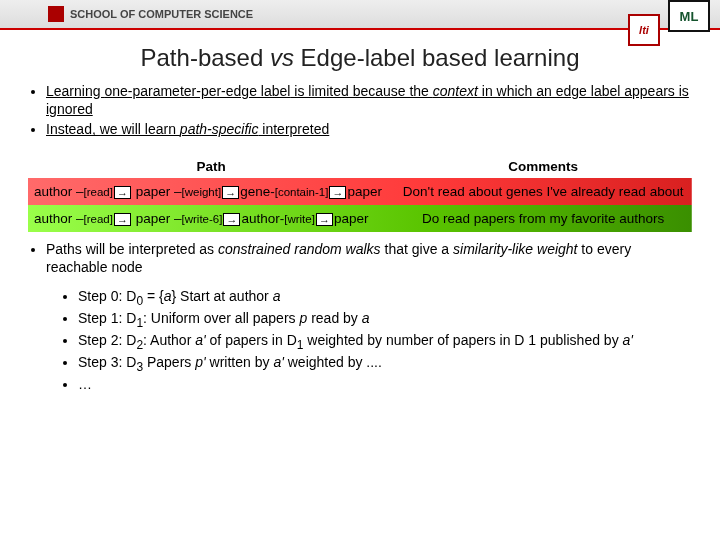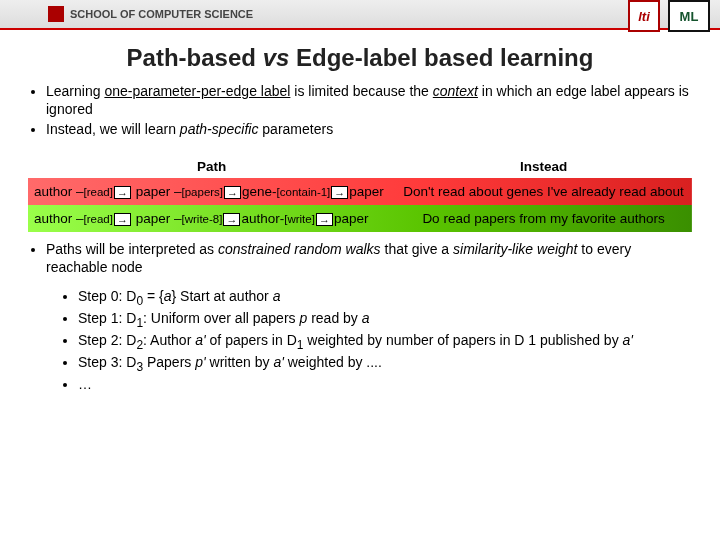--- a/index.html
+++ b/index.html
@@ -46,58 +46,59 @@
     height: 16px;
     background: #a00;
   }
   .lti-badge {
     width: 28px;
     height: 28px;
     border: 2px solid #a00;
     display: flex;
     align-items: center;
     justify-content: center;
-    font-size: 13px;
+    font-size: 11px;
     font-style: italic;
     font-weight: bold;
     color: #a00;
     background: #fff;
     position: relative;
-    top: 2px;
+    top: 16px;
   }
   .ml-badge {
     width: 38px;
     height: 28px;
     border: 2px solid #111;
     display: flex;
     align-items: center;
     justify-content: center;
     font-size: 13px;
     font-weight: bold;
     color: #14532d;
     background: #fff;
     position: relative;
     top: 2px;
   }
   .title {
     text-align: center;
     font-size: 24px;
-    font-weight: bold;
+    font-weight: normal;
     margin: 14px 0 10px 0;
     color: #222;
   }
   .title .emph {
     font-style: italic;
   }
   .content {
     padding: 0 28px;
   }
   ul.top {
     margin: 4px 0 16px 0;
     padding-left: 18px;
+    text-decoration: underline;
   }
   ul.top > li {
     margin-bottom: 2px;
     line-height: 1.3;
   }
   ul.sub {
     list-style: none;
     margin: 2px 0 2px 0;
     padding-left: 22px;
   }
@@ -184,39 +185,39 @@
     <span>Path-based </span><span class="emph">vs</span><span> Edge-label based learning</span>
   </div>
 
   <div class="content">
 
     <ul class="top">
       <li>
         <span>Learning </span><span class="underline">one-parameter-per-edge label</span><span> is limited because the </span><span class="ital underline">context</span><span> in which an edge label appears is ignored</span>
       </li>
       <li>
-        <span>Instead, we will learn </span><span class="ital">path-specific</span><span> parameters</span>
+        <span>Instead, we will learn </span><span class="ital">path-specific</span><span> interpreted</span>
       </li>
     </ul>
 
     <table class="paths">
       <tbody>
           <tr>
         <th>Path</th>
-        <th>Instead</th>
+        <th>Comments</th>
       </tr>
       <tr class="row-red">
         <td>
-          <span>author –</span><span class="rel">[read]</span><span class="arrow">→</span><span> paper –</span><span class="rel">[papers]</span><span class="arrow">→</span><span>gene-</span><span class="rel">[contain-1]</span><span class="arrow">→</span><span>paper</span>
+          <span>author –</span><span class="rel">[read]</span><span class="arrow">→</span><span> paper –</span><span class="rel">[weight]</span><span class="arrow">→</span><span>gene-</span><span class="rel">[contain-1]</span><span class="arrow">→</span><span>paper</span>
         </td>
         <td class="cmt">Don't read about genes I've already read about</td>
       </tr>
       <tr class="row-green">
         <td>
-          <span>author –</span><span class="rel">[read]</span><span class="arrow">→</span><span> paper –</span><span class="rel">[write-8]</span><span class="arrow">→</span><span>author-</span><span class="rel">[write]</span><span class="arrow">→</span><span>paper</span>
+          <span>author –</span><span class="rel">[read]</span><span class="arrow">→</span><span> paper –</span><span class="rel">[write-6]</span><span class="arrow">→</span><span>author-</span><span class="rel">[write]</span><span class="arrow">→</span><span>paper</span>
         </td>
         <td class="cmt">Do read papers from my favorite authors</td>
       </tr>
     </tbody>
       </table>
 
     <ul class="steps">
       <li>
         <span>Paths will be interpreted as </span><span class="ital">constrained random walks</span><span> that give a </span><span class="ital">similarity-like weight</span><span> to every reachable node</span>
         <ul>

